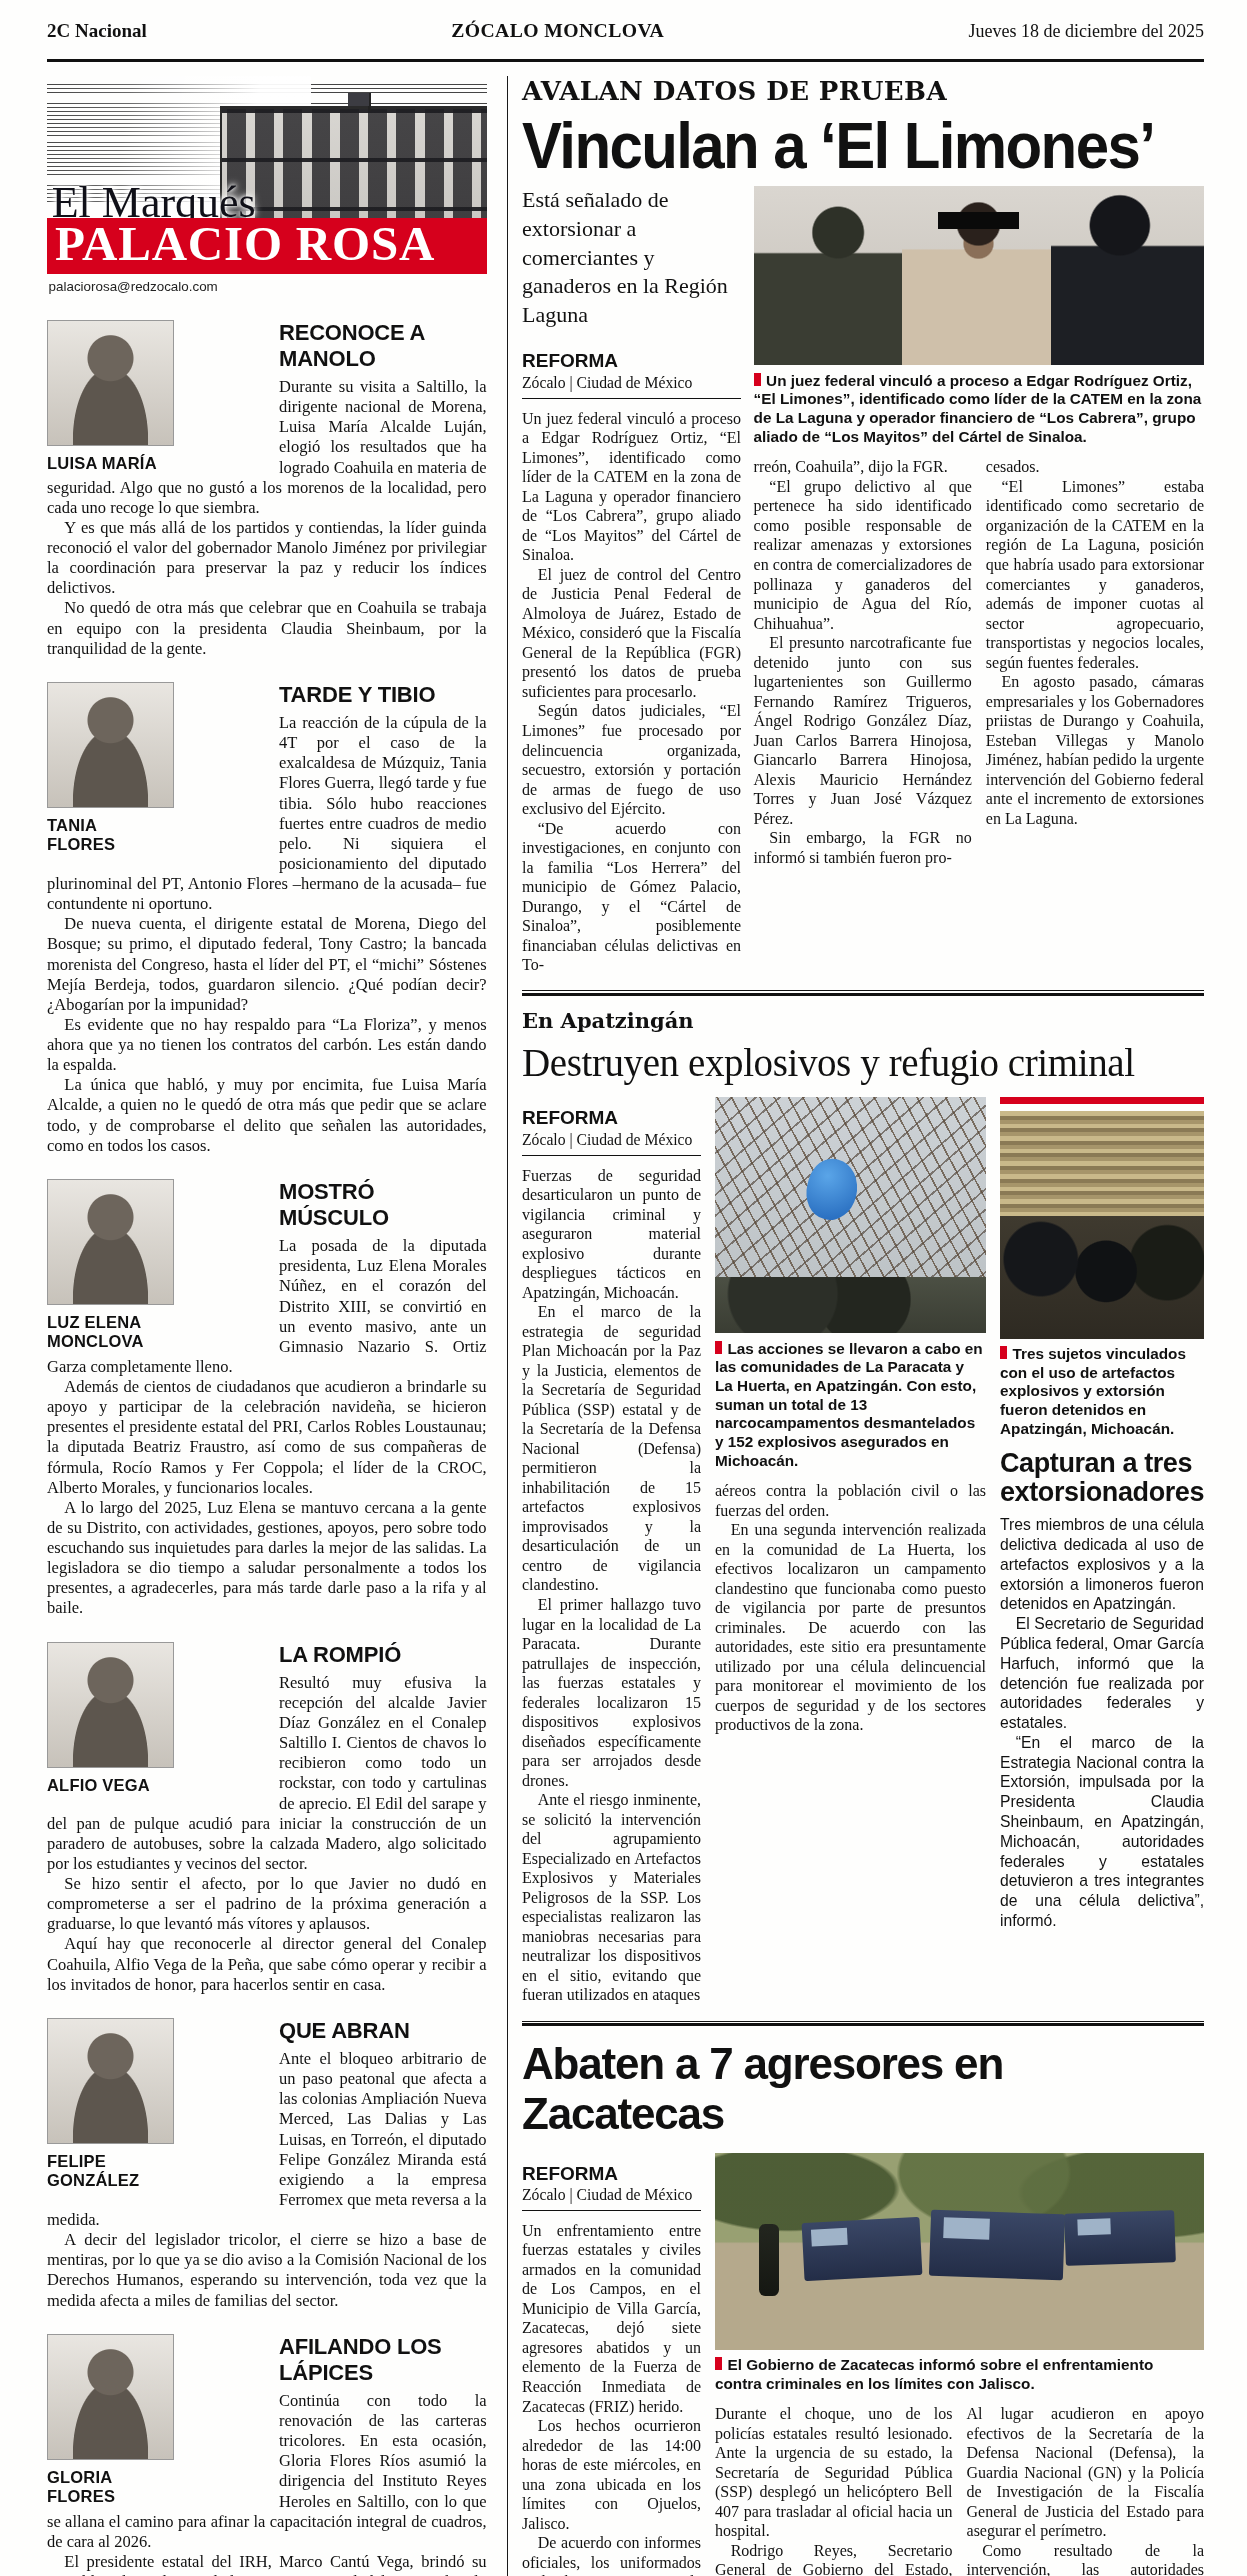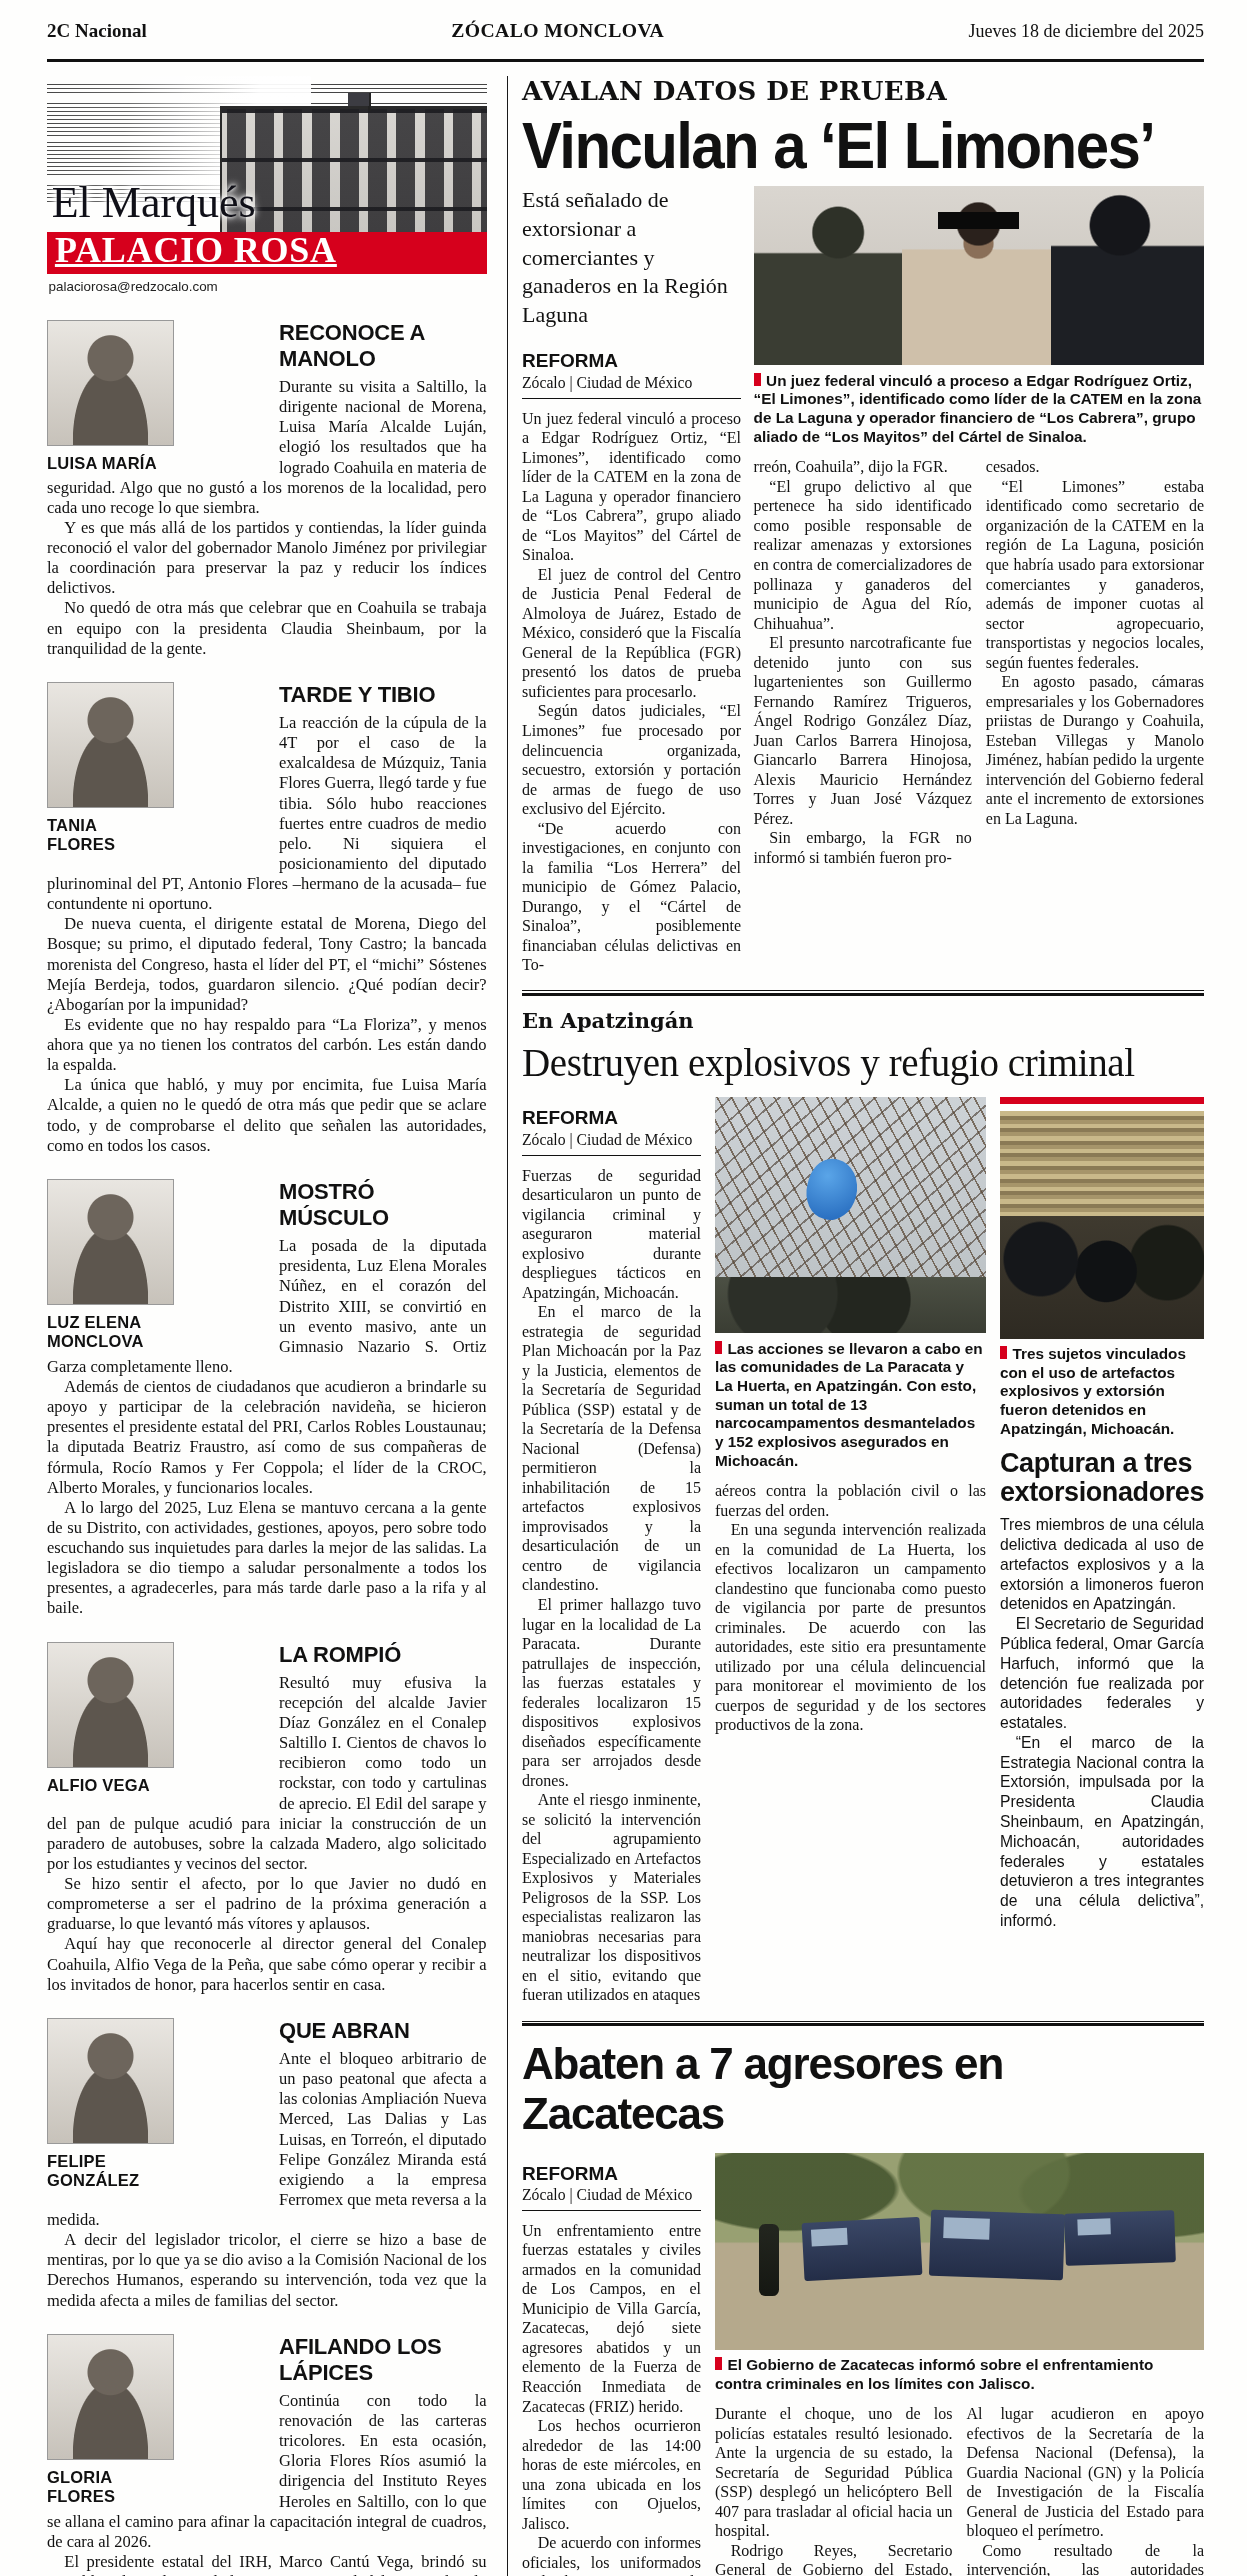--- a/index.html
+++ b/index.html
@@ -26,22 +26,22 @@
       background:
         repeating-linear-gradient(to bottom, rgba(30,30,34,.95) 0 3.9px, rgba(255,255,255,0) 3.9px 49px),
         repeating-linear-gradient(to right, rgba(45,45,50,.8) 4.7px 23.6px, rgba(255,255,255,.55) 23.6px 33px),
         linear-gradient(#a9a49a,#7d786e);
       border-left:2.4px solid #2a2a2a; border-top:3.1px solid #2a2a2a; }
   .flag { position:absolute; right:118px; top:17.3px; width:20.4px; height:12.6px; background:#3c3c42; }
   .flagpole { position:absolute; right:116px; top:17.3px; width:2.4px; height:17.3px; background:#222; }
   .marques-kicker { position:absolute; left:4.7px; bottom:46px; font-family:Liberation Serif, serif;
       font-size:44px; color:#101018; text-shadow:0 0 3.9px #fff,0 0 7px #fff,0 0 9.4px #fff; }
   .banner { position:absolute; left:0; bottom:0; width:100%; background:#d6001c; color:#fff;
-      font-family:"Liberation Serif", serif; font-weight:bold; font-size:36px;
-      padding:0 7.9px 4.7px 7.9px; letter-spacing:0.8px; line-height:1.05;text-decoration:underline; }
+      font-family:"Liberation Serif", serif; font-weight:bold; font-size:49px;
+      padding:0 7.9px 4.7px 7.9px; letter-spacing:0.8px; line-height:1.05; }
   .email { font-family:"Liberation Sans", sans-serif; font-size:13.4px; color:#222; margin:4.7px 0 3.1px 1.6px; }
 
   .sec { clear:both; padding-top:23.6px; overflow:visible; }
   .sec::after { content:""; display:block; clear:both; }
   .portrait-box { float:left; width:232px; }
   .portrait { width:127px; height:126px; border:0.8px solid #999;
       background:
         radial-gradient(circle at 50% 30%, #6d655c 0 21%, transparent 22%),
         radial-gradient(ellipse at 50% 95%, #5d564e 0 42%, transparent 43%),
         linear-gradient(#e9e6e1,#c7c2ba); }
@@ -370,21 +370,21 @@
                 </div>
             </div>
             <div class="caption"><span class="bullet"></span><span>El Gobierno de Zacatecas informó sobre el enfrentamiento contra criminales en los límites con Jalisco.</span></div>
             <div class="twocol">
               <div class="news">
                 <p>Durante el choque, uno de los policías estatales resultó lesionado. Ante la urgencia de su estado, la Secretaría de Seguridad Pública (SSP) desplegó un helicóptero Bell 407 para trasladar al oficial hacia un hospital.</p>
                 <p>Rodrigo Reyes, Secretario General de Gobierno del Estado, confirmó el saldo e informó que el agente se encuentra estable y recibe la atención médica necesaria, por lo que está fuera de peligro.</p>
 
               </div>
               <div class="news">
-                <p>Al lugar acudieron en apoyo efectivos de la Secretaría de la Defensa Nacional (Defensa), la Guardia Nacional (GN) y la Policía de Investigación de la Fiscalía General de Justicia del Estado para bloqueo el perímetro.</p>
+                <p>Al lugar acudieron en apoyo efectivos de la Secretaría de la Defensa Nacional (Defensa), la Guardia Nacional (GN) y la Policía de Investigación de la Fiscalía General de Justicia del Estado para asegurar el perímetro.</p>
                 <p>Como resultado de la intervención, las autoridades lograron el aseguramiento de armamento diverso (calibres no especificados) y al menos dos vehículos presuntamente utilizados por la célula delictiva.</p>
 
               </div>
             </div>
           </div>
         </div>
       </div>
 
     </div>
   </div>

